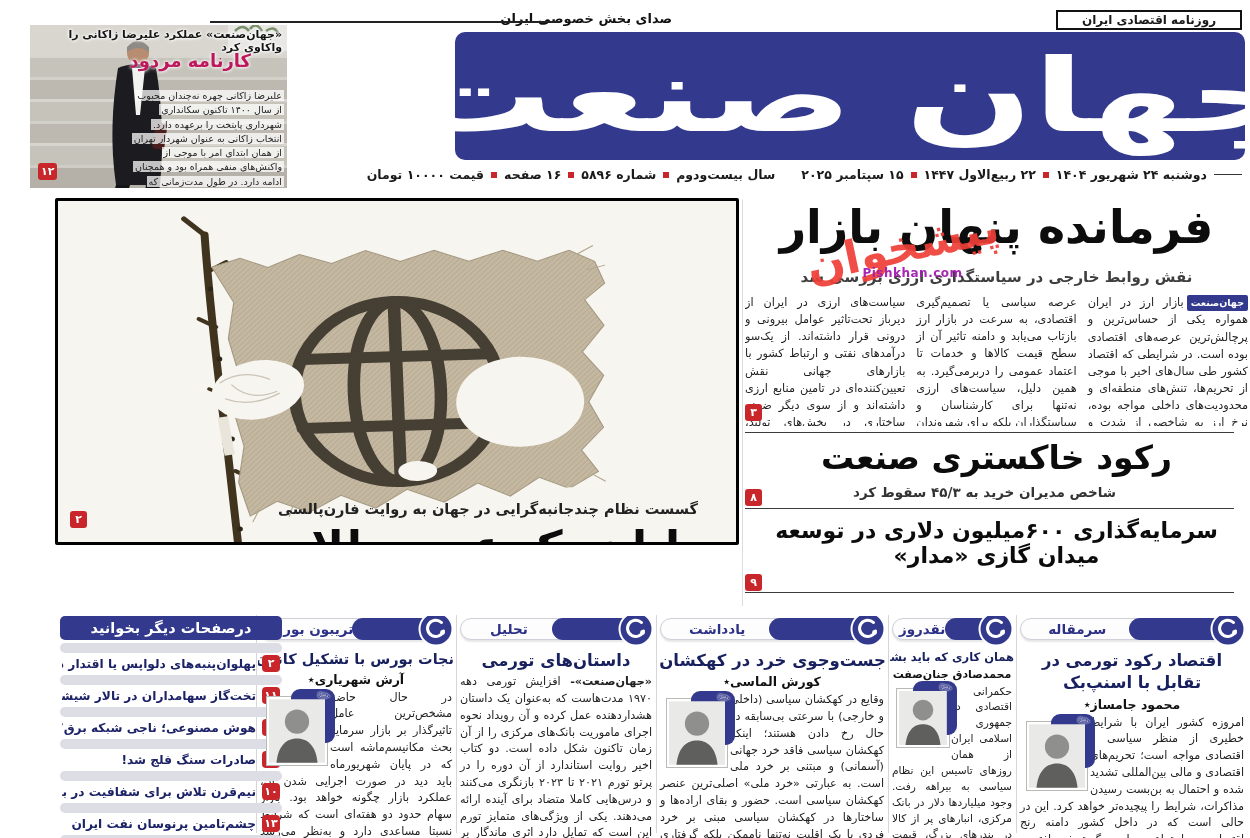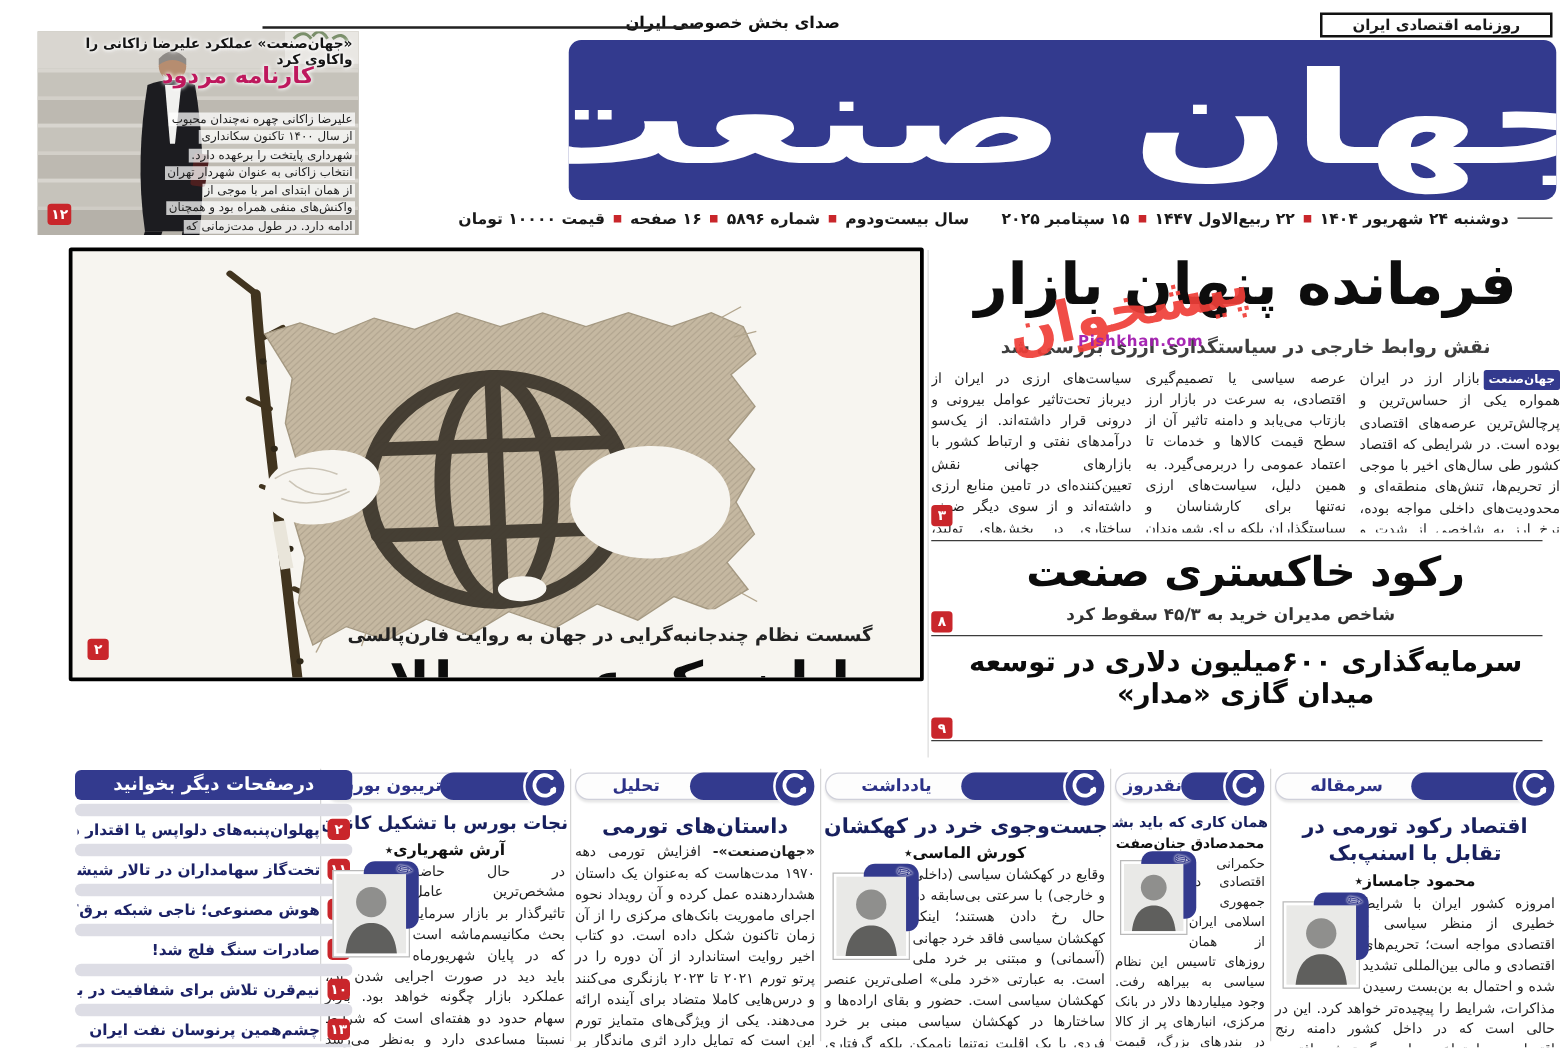--- a/index.html
+++ b/index.html
@@ -418,19 +418,19 @@
       <span class="rm-text">صادرات سنگ فلج شد!</span>
     </div>
     <div class="rm-strip"></div>
     <div class="rm-item">
       <span class="rm-badge">۱۰</span>
       <span class="rm-text">نیم‌قرن تلاش برای شفافیت در بازار مسکن</span>
     </div>
     <div class="rm-strip"></div>
     <div class="rm-item">
       <span class="rm-badge">۱۳</span>
-      <span class="rm-text">چشم‌همین پرنوسان نفت ایران</span>
+      <span class="rm-text">چشم‌تامین پرنوسان نفت ایران</span>
     </div>
     <div class="rm-strip"></div>
 
   </div>
 
 </div>
 
 </body></html>

